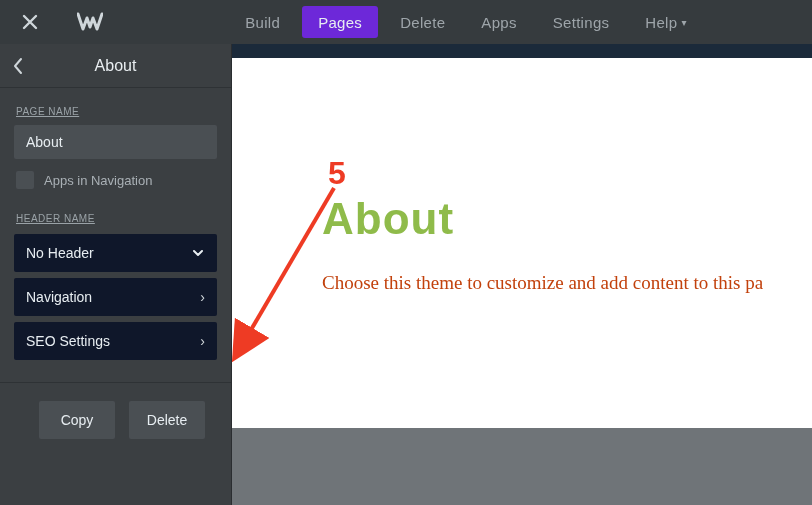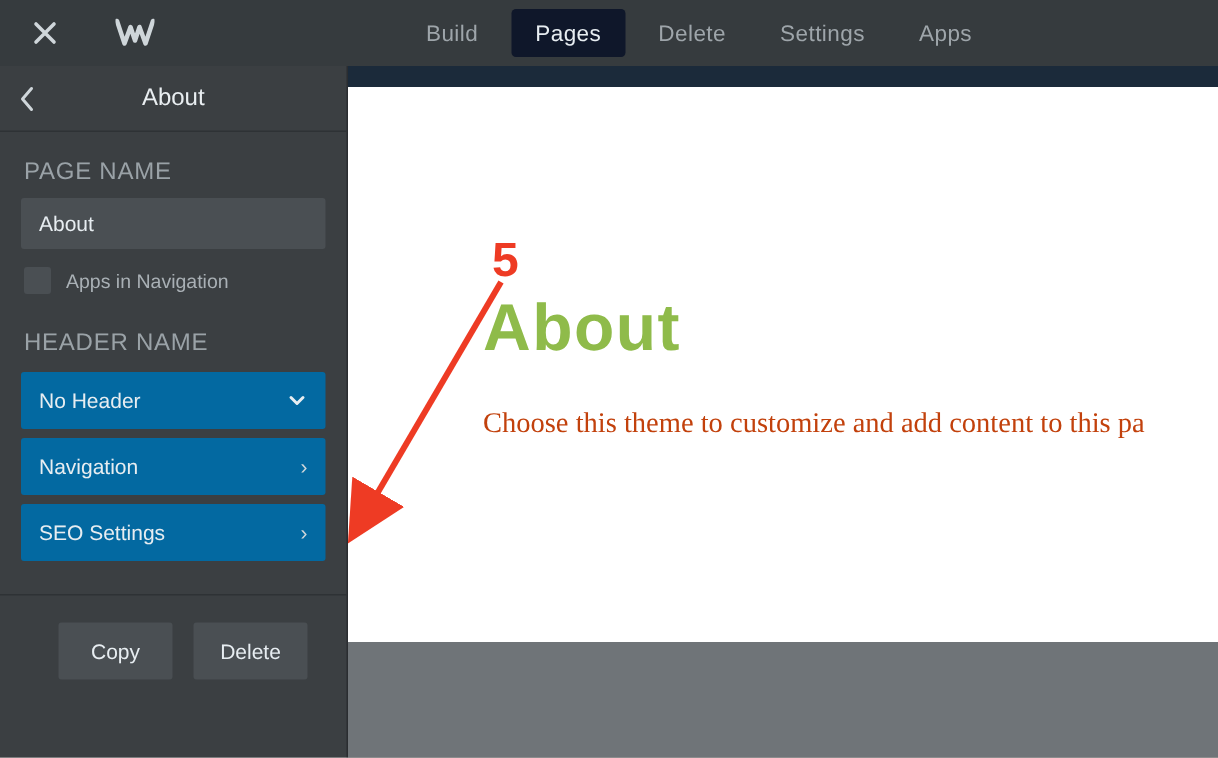--- a/index.html
+++ b/index.html
@@ -42,21 +42,21 @@
     display: flex;
     align-items: center;
     padding: 15px 18px;
     font-size: 15px;
     color: #9ea5aa;
     cursor: pointer;
     height: 100%;
     letter-spacing: 0.3px;
   }
   .nav-tab.active {
-    background: #0f172a;
+    background: #6d28d9;
     color: #e7edf1;
     border-radius: 3px;
     margin: 6px 4px;
     height: 32px;
     padding: 0 16px;
   }
   .nav-tab .caret { margin-left: 4px; font-size: 10px; }
 
   
   .sidepanel {
@@ -81,24 +81,25 @@
     left: 12px;
     top: 0;
     height: 44px;
     display: flex;
     align-items: center;
     cursor: pointer;
   }
   .sp-title { font-size: 16px; color: #e9eef1; }
 
   .sp-section-label {
-    font-size: 16px;
+    font-size: 10px;
     letter-spacing: 0.5px;
     color: #9aa2a7;
     padding: 18px 16px 8px;
+    text-decoration: underline;
   }
   .sp-input {
     margin: 0 14px;
     height: 34px;
     background: #4a4f53;
     border-radius: 2px;
     display: flex;
     align-items: center;
     padding: 0 12px;
     font-size: 14px;
@@ -115,21 +116,21 @@
     width: 18px; height: 18px;
     background: #4a4f53;
     border-radius: 2px;
     margin-right: 10px;
     cursor: pointer;
   }
 
   .sp-row {
     margin: 6px 14px 0;
     height: 38px;
-    background: #0369a1;
+    background: #0f172a;
     border-radius: 2px;
     display: flex;
     align-items: center;
     justify-content: space-between;
     padding: 0 12px;
     font-size: 14px;
     color: #e7edf1;
     cursor: pointer;
   }
   .sp-row.first { margin-top: 2px; }
@@ -232,24 +233,28 @@
     <div class="nav-tab">
         <span>Build</span>
       </div>
     <div class="nav-tab active">
         <span>Pages</span>
       </div>
     <div class="nav-tab">
         <span>Delete</span>
       </div>
     <div class="nav-tab">
+        <span>Apps</span>
+      </div>
+    <div class="nav-tab">
         <span>Settings</span>
       </div>
     <div class="nav-tab">
-        <span>Apps</span>
+        <span>Help</span>
+        <span class="caret">▾</span>
       </div>
   </div>
 </div>
 
 <div class="sidepanel">
   <div class="sp-header">
     <div class="sp-back">
       <svg class="icon-svg" width="12" height="18" viewBox="0 0 12 18">
           <path d="M9 2 L3 9 L9 16" fill="none" stroke="#cfd6da" stroke-width="2" stroke-linecap="round" stroke-linejoin="round"></path>
         </svg>

